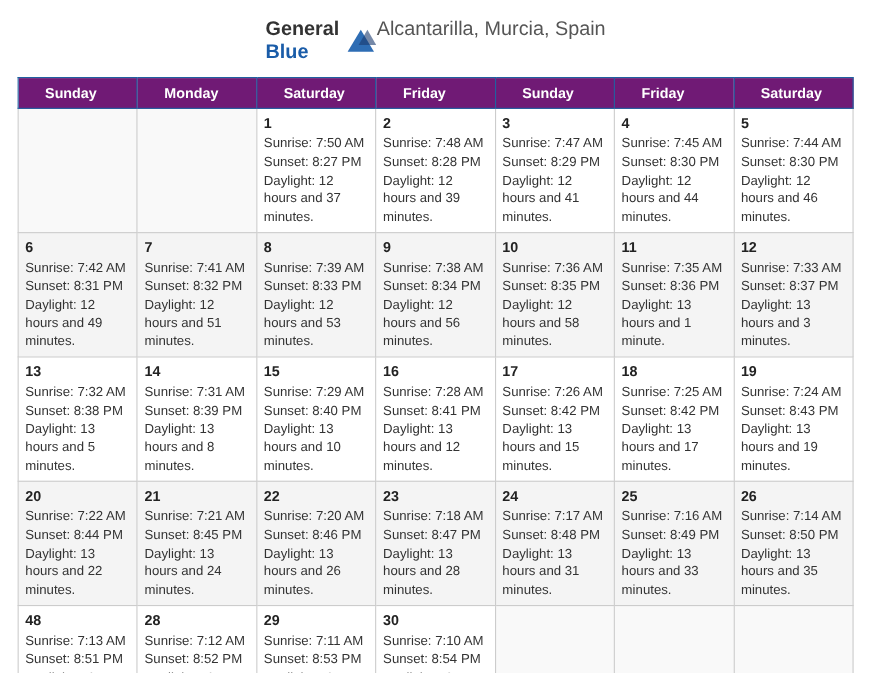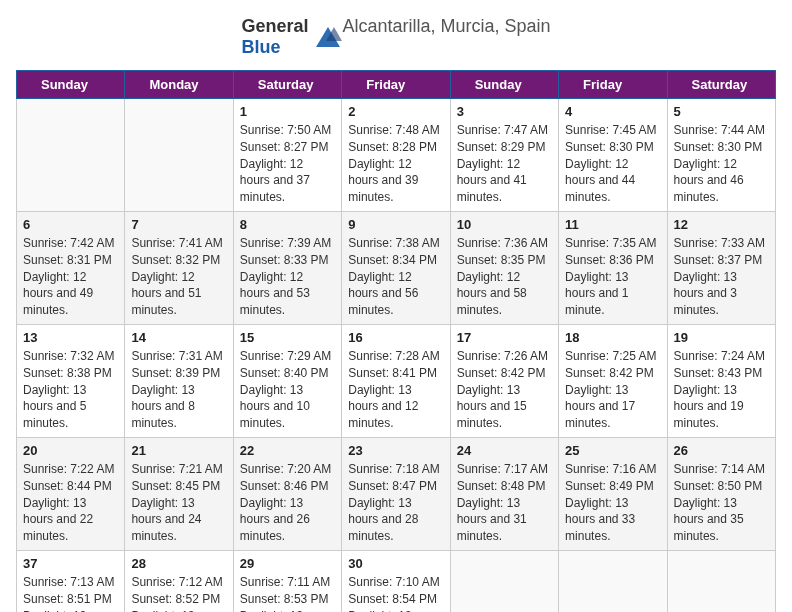--- a/index.html
+++ b/index.html
@@ -234,21 +234,21 @@
           <div class="day-number">25</div>
           <div class="day-info">Sunrise: 7:16 AM<br>Sunset: 8:49 PM<br>Daylight: 13 hours and 33 minutes.</div>
         </td>
         <td>
           <div class="day-number">26</div>
           <div class="day-info">Sunrise: 7:14 AM<br>Sunset: 8:50 PM<br>Daylight: 13 hours and 35 minutes.</div>
         </td>
       </tr>
       <tr class="week-row">
         <td>
-          <div class="day-number">37</div>
+          <div class="day-number">48</div>
           <div class="day-info">Sunrise: 7:13 AM<br>Sunset: 8:51 PM<br>Daylight: 13 hours and 37 minutes.</div>
         </td>
         <td>
           <div class="day-number">28</div>
           <div class="day-info">Sunrise: 7:12 AM<br>Sunset: 8:52 PM<br>Daylight: 13 hours and 39 minutes.</div>
         </td>
         <td>
           <div class="day-number">29</div>
           <div class="day-info">Sunrise: 7:11 AM<br>Sunset: 8:53 PM<br>Daylight: 13 hours and 41 minutes.</div>
         </td>

